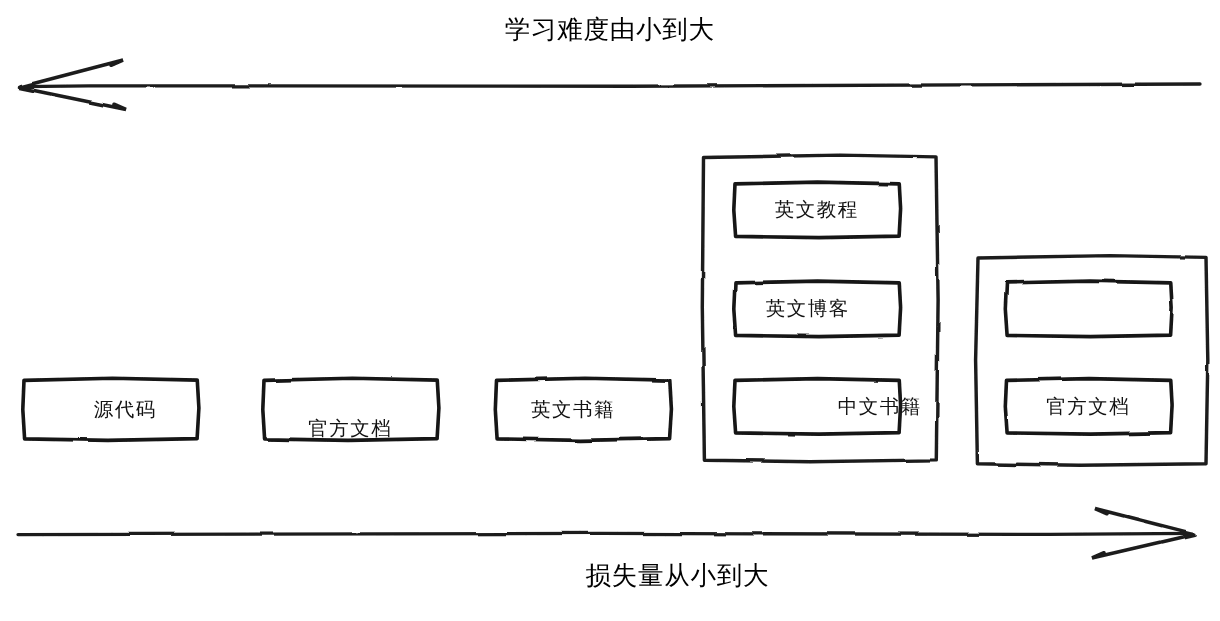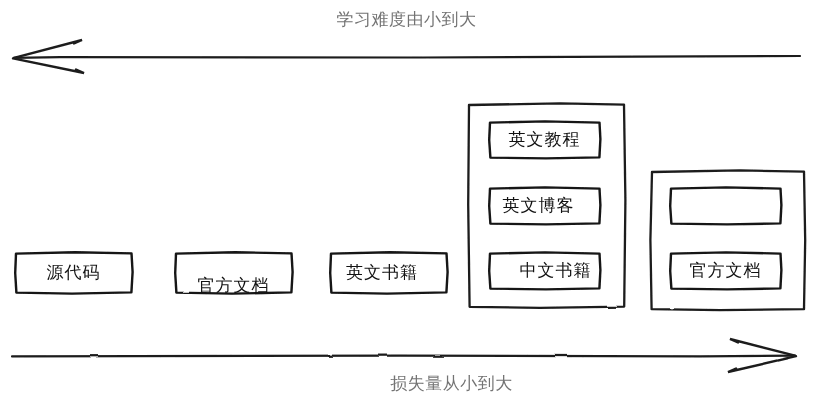--- a/index.html
+++ b/index.html
@@ -20,21 +20,21 @@
   #sketch {
     position: absolute;
     left: 0;
     top: 0;
     width: 813px;
     height: 414px;
   }
   .axis-label {
     position: absolute;
     font-size: 17px;
-    color: #737373;
+    color: #000000;
     letter-spacing: 0.5px;
     white-space: nowrap;
     font-family: "DejaVu Sans", "Liberation Sans", sans-serif;
   }
   #top-axis-label {
     left: 0;
     top: 8px;
     width: 813px;
     text-align: center;
   }
@@ -43,21 +43,21 @@
     top: 372px;
     width: 813px;
     text-align: center;
     margin-left: 45px;
   }
   .node-label {
     position: absolute;
     display: flex;
     align-items: center;
     justify-content: center;
-    font-size: 17px;
+    font-size: 13px;
     color: #121212;
     letter-spacing: 1px;
     white-space: nowrap;
     font-family: "DejaVu Sans", "Liberation Sans", sans-serif;
   }
 </style>
 </head>
 <body>
 
 <div id="canvas">
@@ -113,21 +113,21 @@
     </g>
     <g filter="url(#rough)">
       <path d="M 671 253.6 L 726 252.4 L 780.5 253.6 L 781.4 270 L 780.4 288.4 L 727 289.4 L 671.4 288.6 L 670.2 271 Z" stroke="#141414" stroke-width="2.4" fill="#ffffff" stroke-linejoin="round"></path>
     </g>
   </svg>
 
   <div class="axis-label" id="top-axis-label">学习难度由小到大</div>
 
   <div class="axis-label" id="bottom-axis-label">损失量从小到大</div>
 
-  <div class="node-label" style="left:15px;  top:252px; width:117px; height:41px;">源代码</div>
+  <div class="node-label" style="left:25px;  top:252px; width:117px; height:41px;">源代码</div>
   <div class="node-label" style="left:175px; top:265px; width:117px; height:41px;">官方文档</div>
   <div class="node-label" style="left:330px; top:252px; width:104px; height:41px;">英文书籍</div>
   <div class="node-label" style="left:489px; top:121px; width:111px; height:37px;">英文教程</div>
   <div class="node-label" style="left:483px; top:187px; width:111px; height:37px;">英文博客</div>
-  <div class="node-label" style="left:489px; top:252px; width:133px; height:37px;">中文书籍</div>
+  <div class="node-label" style="left:489px; top:252px; width:133px; height:37px;padding-left:31px;">中文书籍</div>
   <div class="node-label" style="left:670px; top:252px; width:111px; height:37px;">官方文档</div>
 
 </div>
 
 </body></html>

